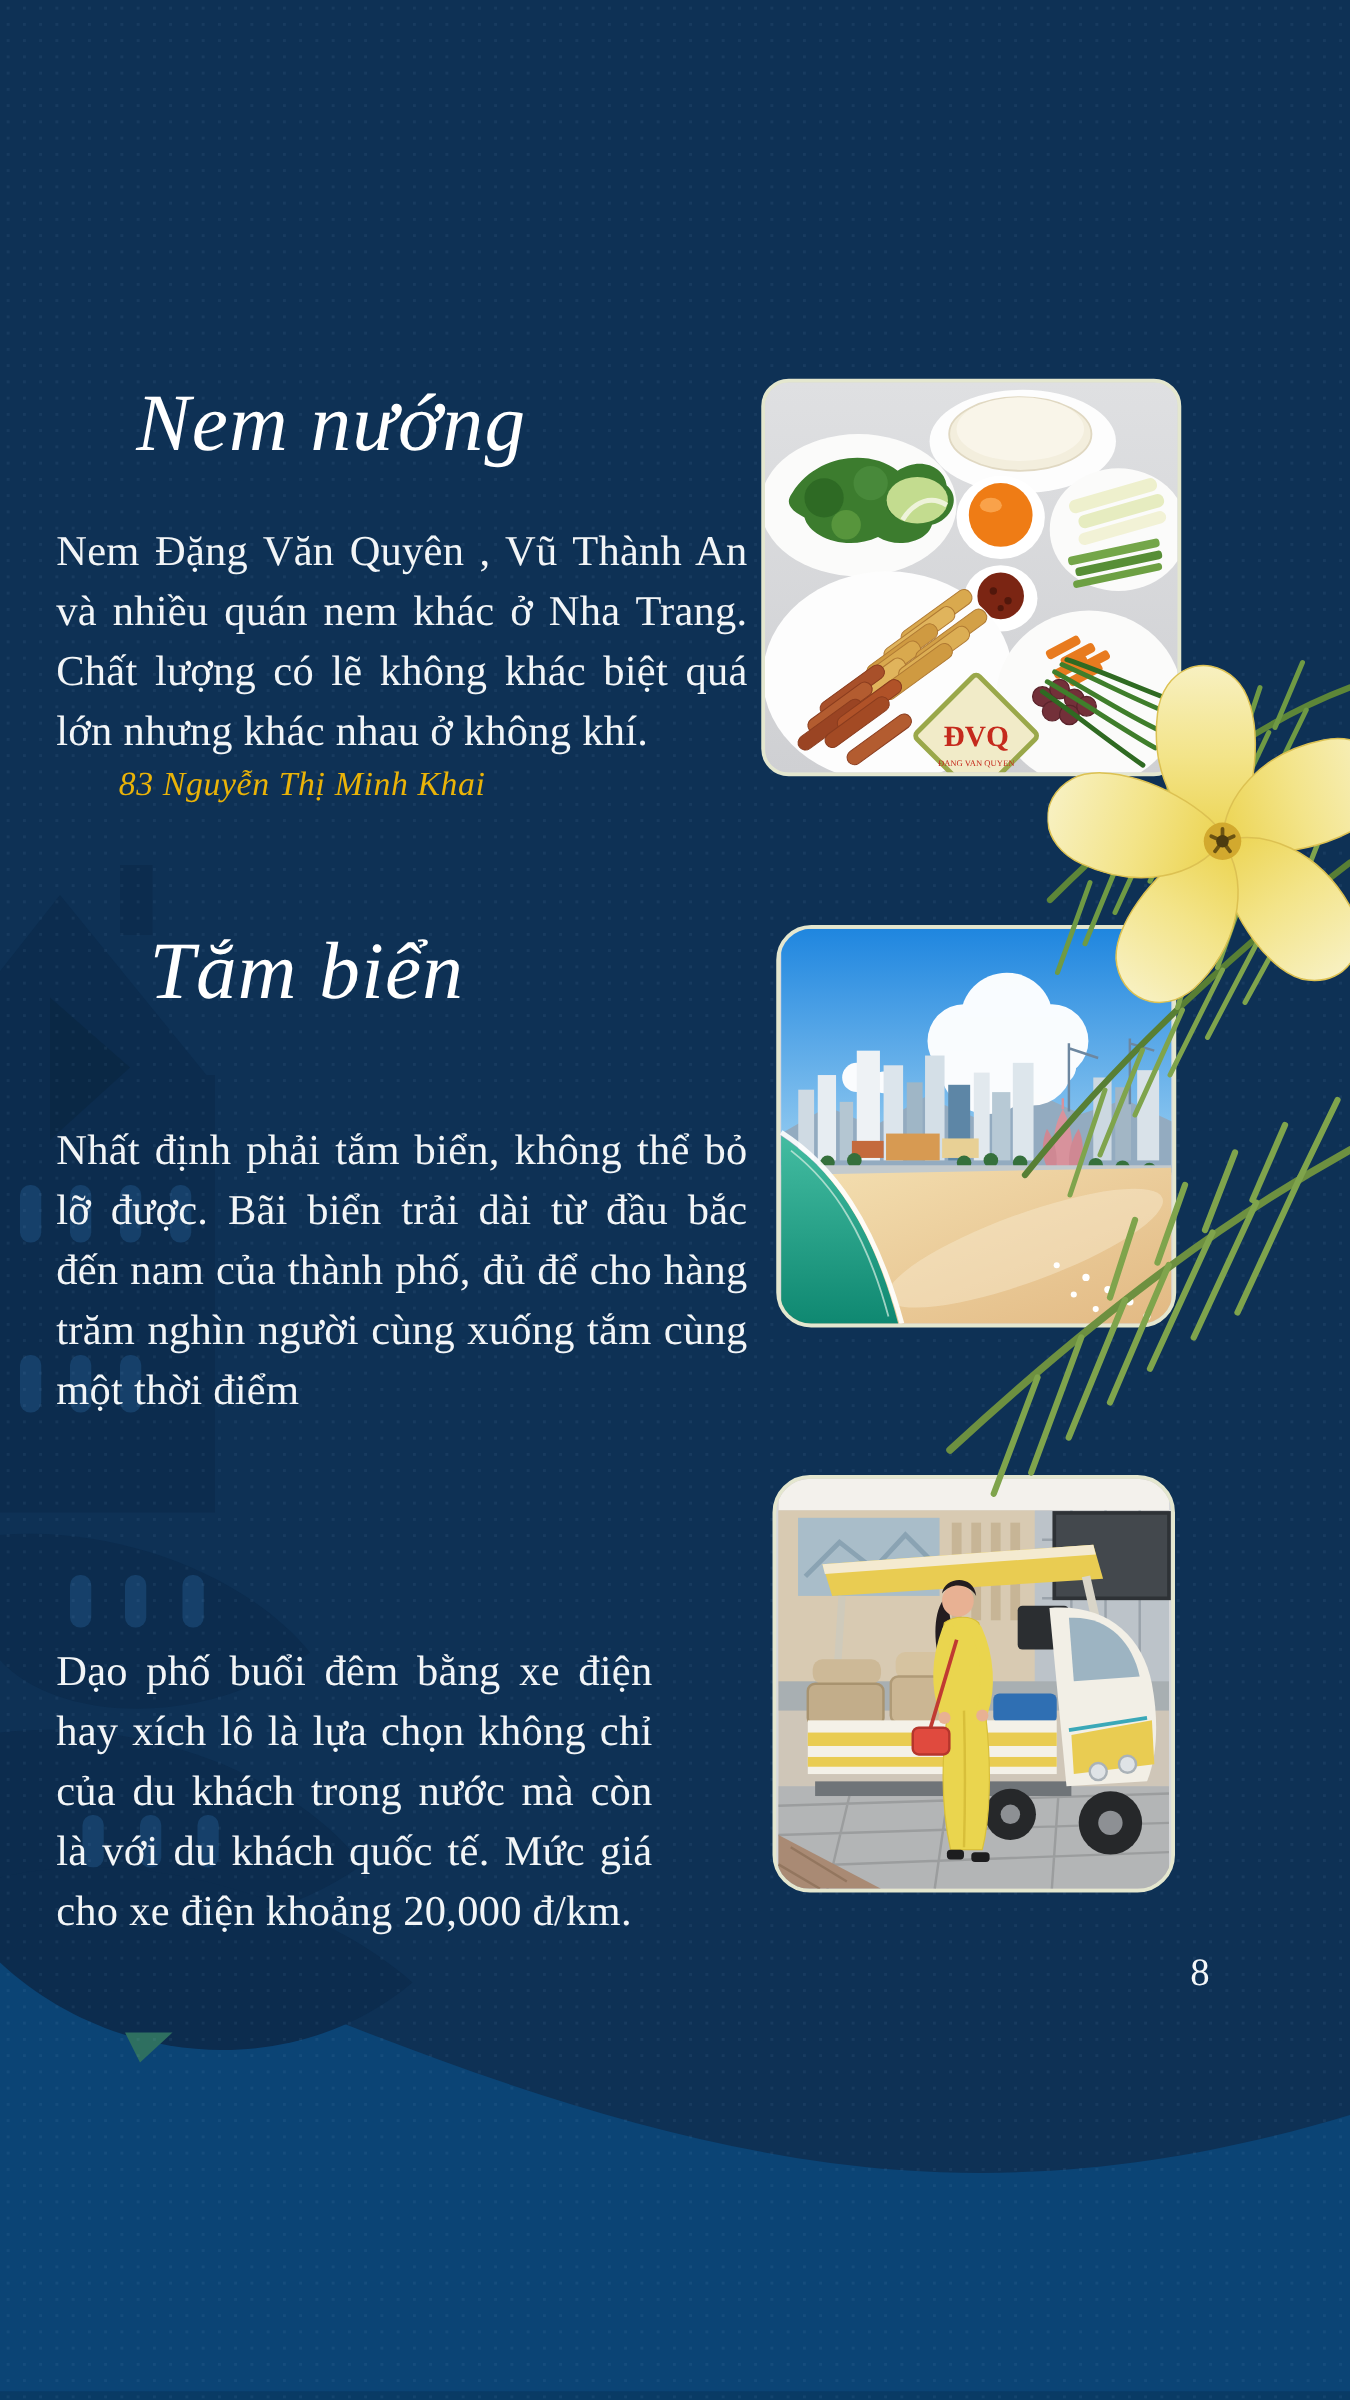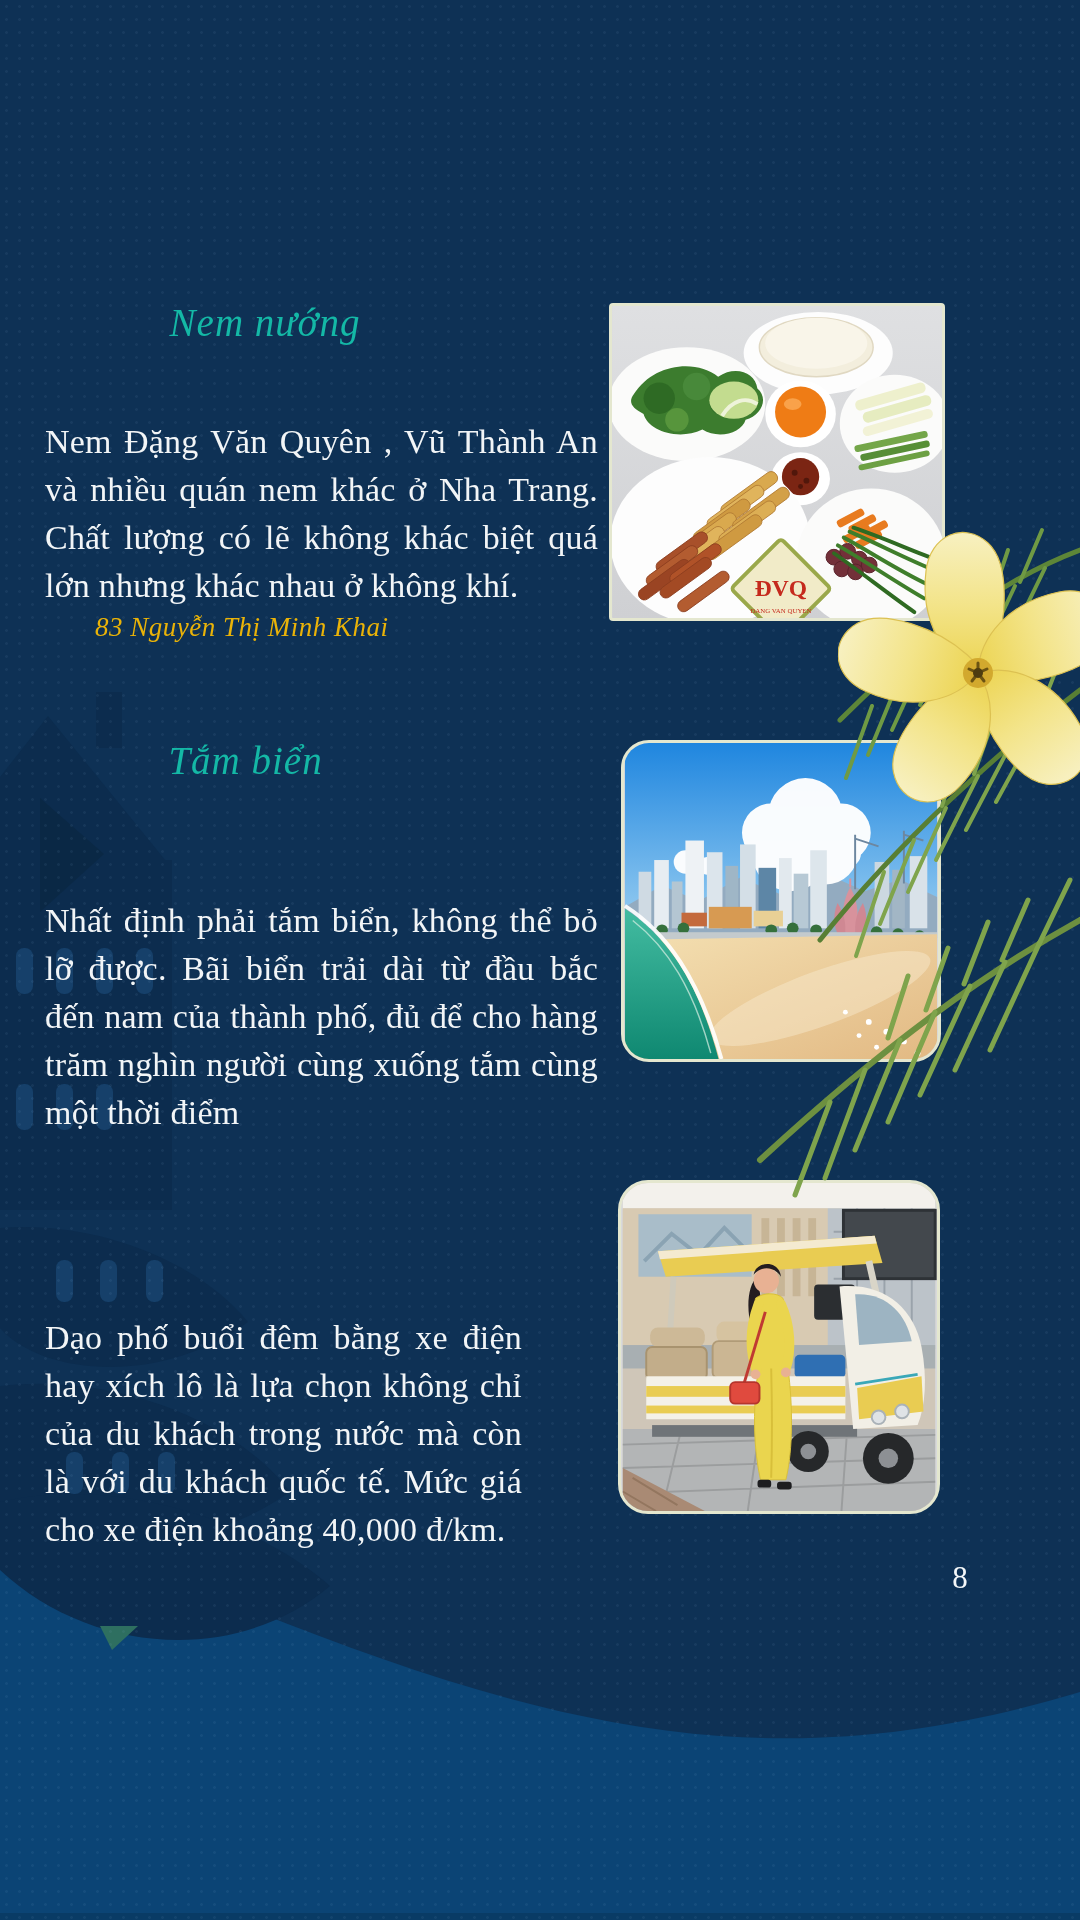--- a/index.html
+++ b/index.html
@@ -9,22 +9,22 @@
     font-family:"Liberation Serif",serif;
   }
   .dots{
     position:absolute;inset:0;z-index:2;pointer-events:none;
     background-image:radial-gradient(circle,rgba(140,180,220,0.08) 1.3px,transparent 1.5px);
     background-size:13px 13px;
   }
   .decor{position:absolute;z-index:1;}
   .section-title{
     position:absolute;z-index:8;
-    font-style:italic;font-weight:500;font-size:39px;line-height:1.2;
-    color:#14b8a6;text-align:center;letter-spacing:1px;
+    font-style:italic;font-weight:500;font-size:65px;line-height:1.2;
+    color:#ffffff;text-align:center;letter-spacing:1px;
   }
   .section-body{
     position:absolute;z-index:8;
     font-size:34px;line-height:48px;color:#F2F5F7;
     text-align:justify;letter-spacing:0.2px;margin-top:25px;
   }
   .section-note{
     position:absolute;z-index:8;
     font-style:italic;font-size:27px;color:#eab308;letter-spacing:0.5px;
   }
@@ -81,21 +81,21 @@
   </svg>
 
   <div class="dots"></div>
 
   <div class="section-title" style="left:60px;top:300px;width:410px;">Nem nướng</div>
 
   <div class="section-body" style="left:45px;top:393px;width:553px;">Nem Đặng Văn Quyên , Vũ Thành An và nhiều quán nem khác ở Nha Trang. Chất lượng có lẽ không khác biệt quá lớn nhưng khác nhau ở không khí.</div>
 
   <div class="section-note" style="left:95px;top:612px;width:420px;">83 Nguyễn Thị Minh Khai</div>
 
-  <div class="photo" style="left:609px;top:303px;width:336px;height:318px;border-radius:4px;" aria-label="nem-nuong-platter-photo">
+  <div class="photo" style="left:609px;top:303px;width:336px;height:318px;border-radius:22px;" aria-label="nem-nuong-platter-photo">
     <svg viewBox="0 0 336 318">
       <defs>
         <linearGradient id="tray" x1="0" y1="0" x2="0" y2="1">
           <stop offset="0" stop-color="#dfe0e2"></stop>
             <stop offset="1" stop-color="#cfd0d3"></stop>
         </linearGradient>
       </defs>
       <rect width="336" height="318" fill="url(#tray)"></rect>
 
       <ellipse cx="210" cy="48" rx="76" ry="42" fill="#fdfdfd"></ellipse>
@@ -267,21 +267,21 @@
           <circle cx="300" cy="318" r="3"></circle>
         <circle cx="226" cy="276" r="2.5"></circle>
       </g>
       <path d="M0,170 C40,196 74,240 96,324 L0,324 Z" fill="url(#sea)"></path>
       <path d="M0,167 C42,194 76,240 99,324" stroke="#ffffff" stroke-width="4" fill="none" opacity="0.9"></path>
       <path d="M8,182 C44,210 70,252 88,318" stroke="#d8f0e4" stroke-width="1.5" fill="none" opacity="0.7"></path>
     </svg>
   </div>
 
 
-  <div class="section-body" style="left:45px;top:1289px;width:477px;">Dạo phố buổi đêm bằng xe điện hay xích lô là lựa chọn không chỉ của du khách trong nước mà còn là với du khách quốc tế. Mức giá cho xe điện khoảng 40,000 đ/km.</div>
+  <div class="section-body" style="left:45px;top:1289px;width:477px;">Dạo phố buổi đêm bằng xe điện hay xích lô là lựa chọn không chỉ của du khách trong nước mà còn là với du khách quốc tế. Mức giá cho xe điện khoảng 20,000 đ/km.</div>
 
   <div class="photo" style="left:618px;top:1180px;width:322px;height:334px;border-radius:30px;" aria-label="electric-tour-car-photo">
     <svg viewBox="0 0 320 336">
       <rect width="320" height="336" fill="#cfc6b8"></rect>
       <rect x="0" y="0" width="320" height="26" fill="#f3f1ec"></rect>
       <rect x="0" y="26" width="210" height="144" fill="#d8cab2"></rect>
       <rect x="16" y="32" width="116" height="64" fill="#a9bdc9"></rect>
       <path d="M22,80 L50,52 L78,74 L104,46 L126,68" stroke="#8aa3b3" stroke-width="4" fill="none"></path>
       <g fill="#c7b596">
         <rect x="142" y="36" width="8" height="80"></rect>

